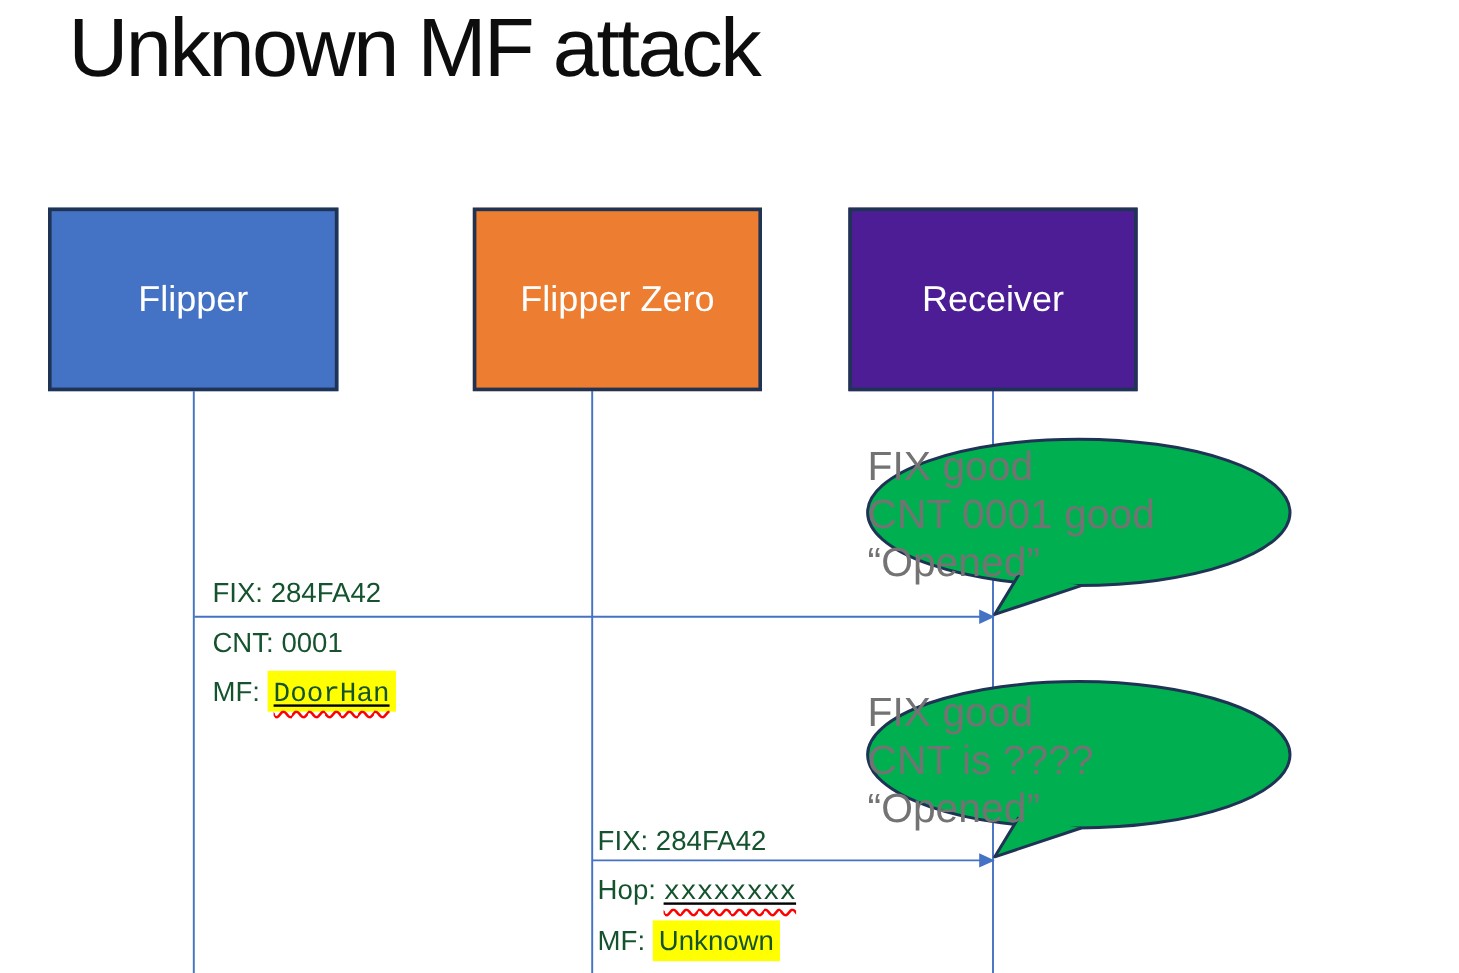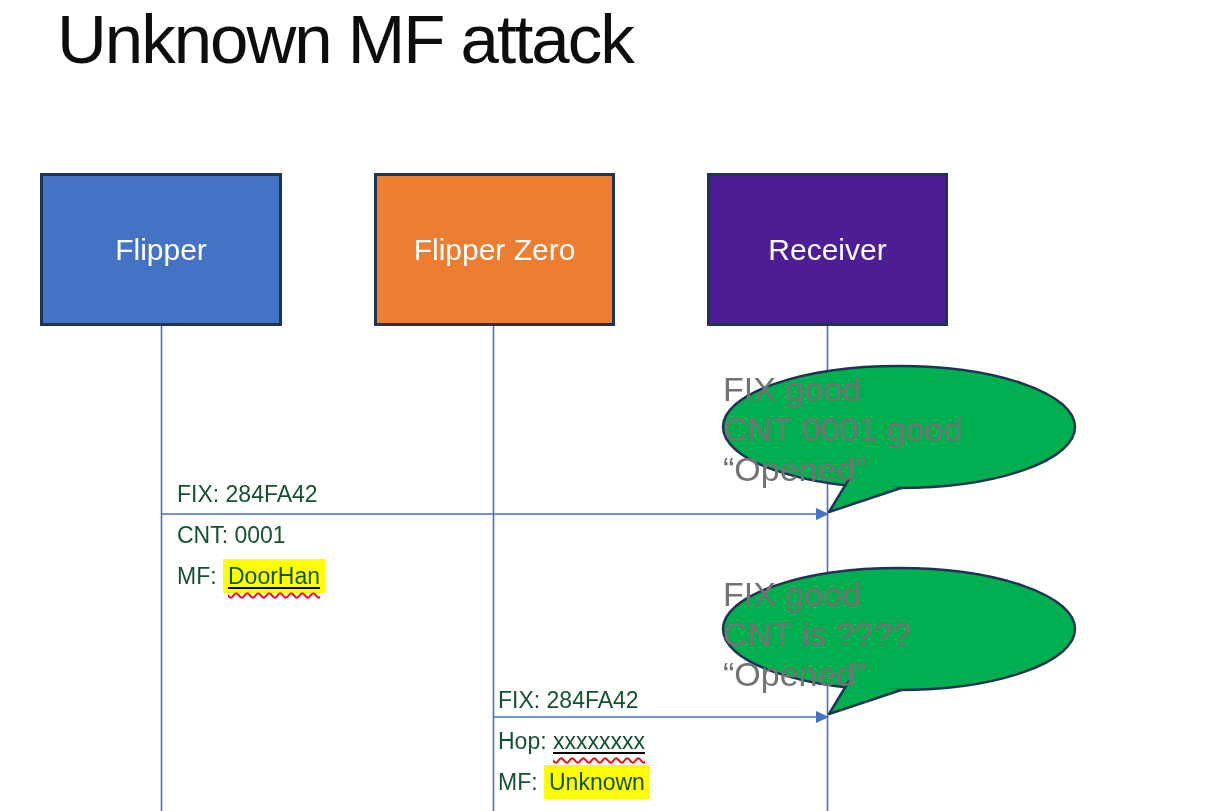--- a/index.html
+++ b/index.html
@@ -11,31 +11,31 @@
     position:absolute;left:57px;top:0px;margin:0;
     font-size:69px;font-weight:200;letter-spacing:-2px;color:#0d0d0d;
     font-family:"Liberation Sans",sans-serif;white-space:nowrap;
   }
   .actor{
     position:absolute;top:173px;height:153px;box-sizing:border-box;
     border:3px solid #1F3355;display:flex;align-items:center;justify-content:center;
     color:#ffffff;font-size:30px;
   }
   .actor-remote{left:40px;width:242px;background:#4472C4;}
-  .actor-flipper{left:374px;width:241px;background:#ED7D31;}
+  .actor-flipper{left:394px;width:241px;background:#ED7D31;}
   .actor-receiver{left:707px;width:241px;background:#4c1d95;}
   .diagram{position:absolute;left:0;top:0;width:1216px;height:811px;}
   .msg-label{
     position:absolute;font-size:23px;line-height:41px;color:#14532d;
     white-space:nowrap;
   }
   #msg1{left:177px;top:474px;}
   #msg2{left:498px;top:680px;}
   .hl{background:#FFFF00;padding:4px 5px;}
-  .wavy{text-decoration:underline wavy #FF0000;text-decoration-thickness:2px;text-underline-offset:8px;text-decoration-skip-ink:none;}
+  .wavy{text-decoration:underline wavy #FF0000;text-decoration-thickness:2px;text-underline-offset:8px;text-decoration-skip-ink:none;font-family:Liberation Mono, monospace;}
   .u{text-decoration:underline solid #000;text-decoration-thickness:1.5px;text-underline-offset:3px;text-decoration-skip-ink:none;}
   .callout-text{
     position:absolute;width:352px;text-align:left;color:#737373;
     font-size:34px;line-height:40px;
   }
   #callout1{left:723px;top:369px;}
   #callout2{left:723px;top:574px;}
 </style>
 </head>
 <body>

